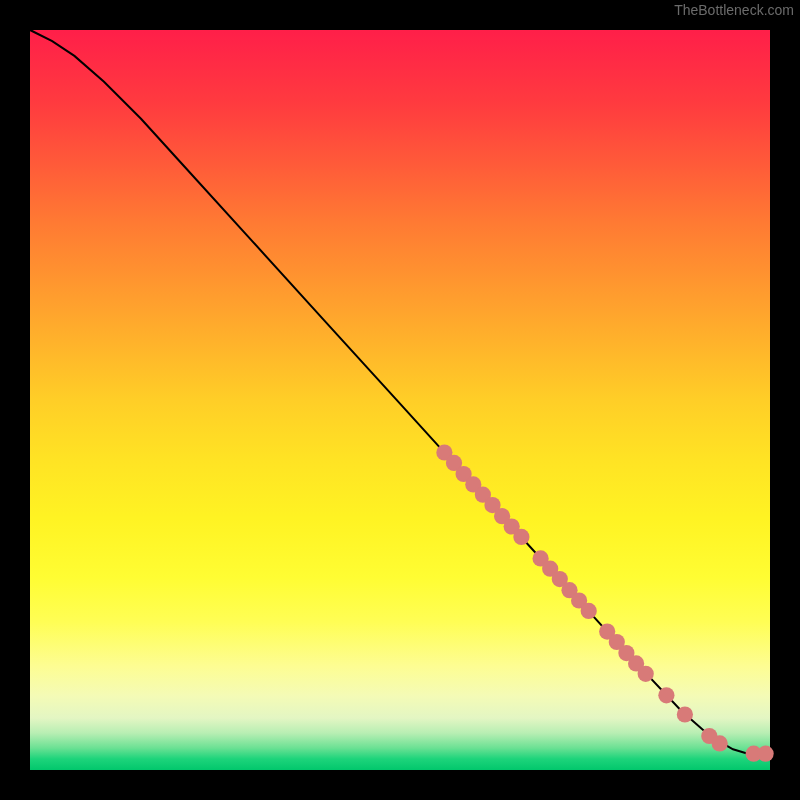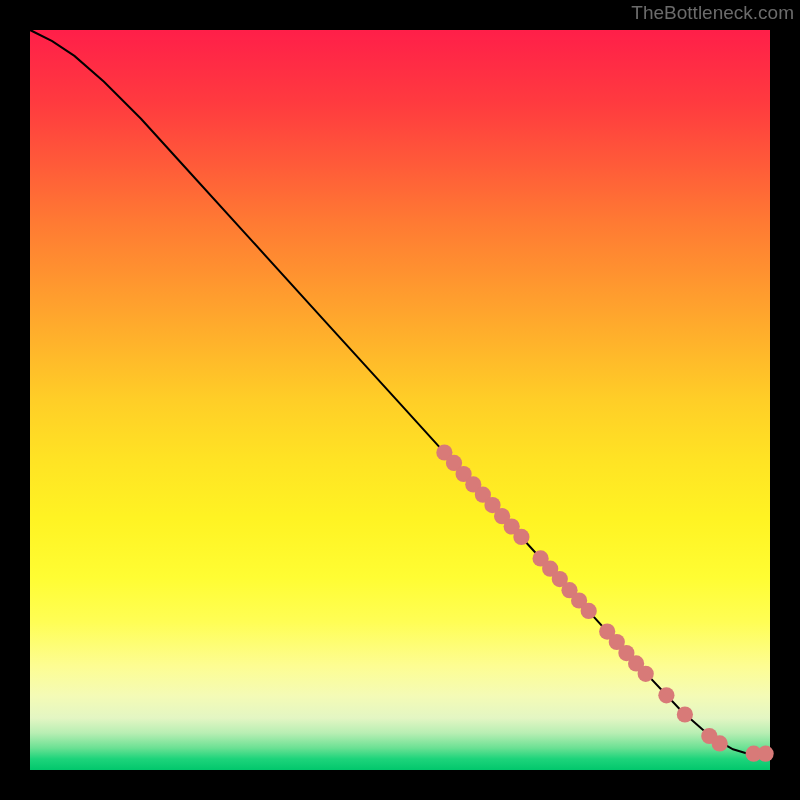--- a/index.html
+++ b/index.html
@@ -14,21 +14,21 @@
     position: relative;
     width: 800px;
     height: 800px;
     background: #000;
   }
   .watermark {
     position: absolute;
     top: 2px;
     right: 6px;
     color: #6b6b6b;
-    font-size: 19px;
+    font-size: 14px;
     font-weight: 400;
     letter-spacing: 0px;
     user-select: none;
   }
   .plot {
     position: absolute;
     left: 30px;
     top: 30px;
     width: 740px;
     height: 740px;

